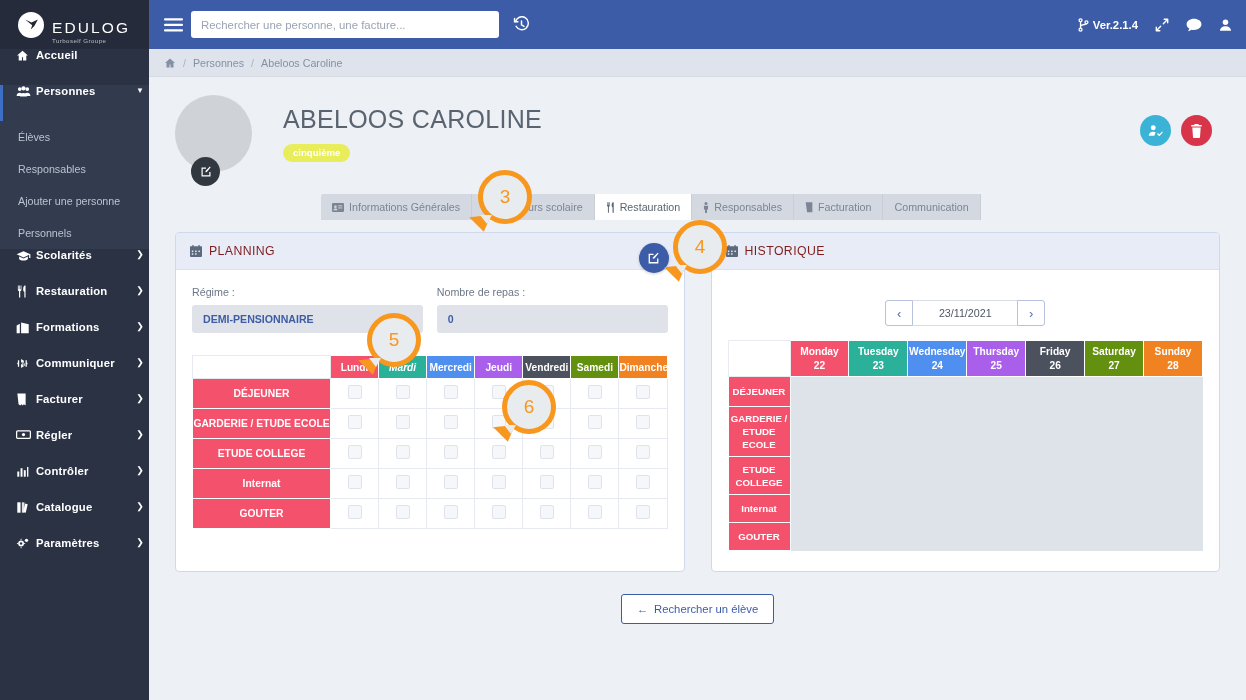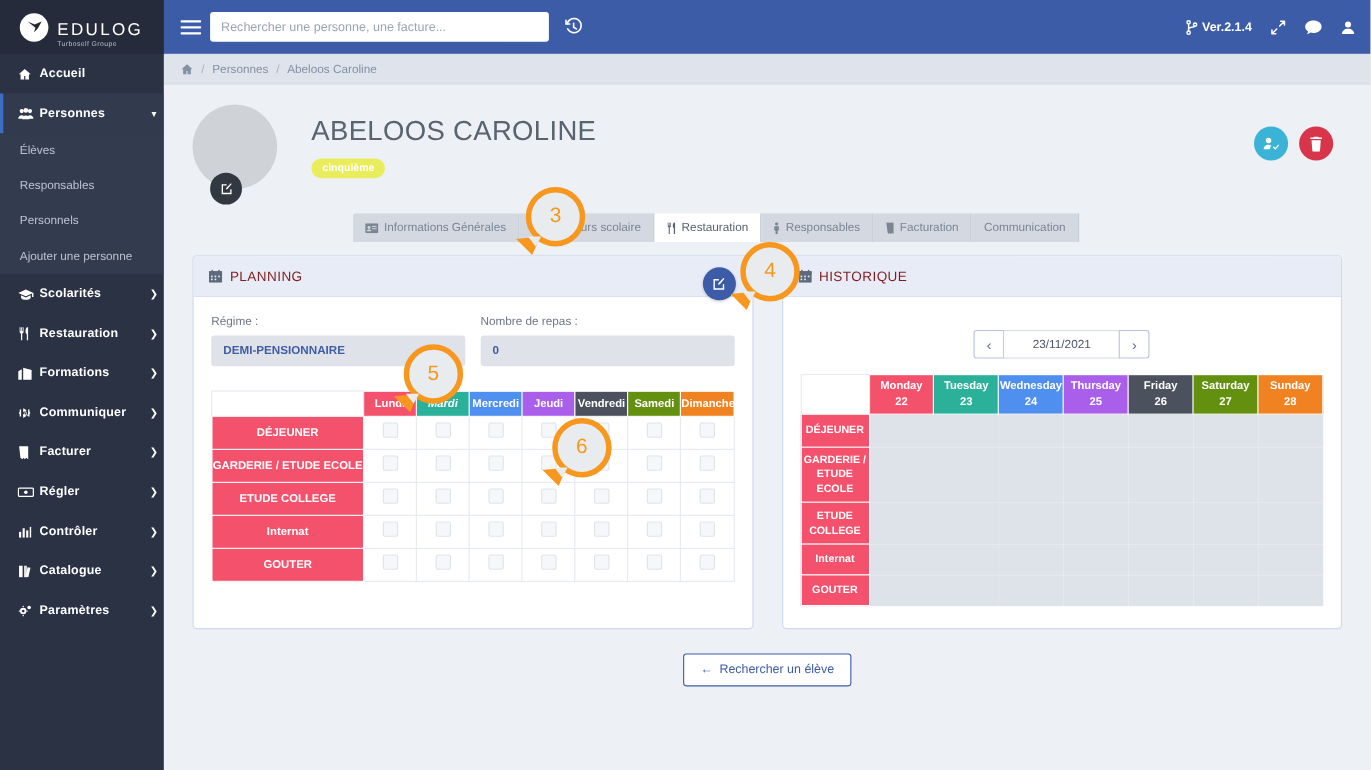--- a/index.html
+++ b/index.html
@@ -30,21 +30,21 @@
   .brand-text { margin-left: 8px; line-height: 1; }
   .brand-title {
     color: #fff; font-size: 15.5px; letter-spacing: 2.1px; font-weight: 400; margin-top: 15px;
   }
   .brand-sub {
     color: #b9bec9; font-size: 6.2px; letter-spacing: .4px; margin-top: 3px;
   }
 
   .nav { padding-top: 0; }
   .nav-item {
-    display: flex; align-items: center; height: 36px;
+    display: flex; align-items: flex-start; height: 36px;
     padding-left: 16px; color: #fff; font-size: 11.5px;
     cursor: pointer; position: relative;
   }
   .nav-item .nic {
     width: 20px; flex: 0 0 20px; display: flex; align-items: center;
     color: #ffffff; font-size: 12px;
   }
   .nav-item .nlabel { flex: 1; font-weight: 700; font-size: 11.3px; letter-spacing: .2px; }
   .nav-item .ncaret { width: 18px; color: #fff; font-size: 9px; text-align: center; }
   .nav-item.active { background: #323a4e; border-left: 3px solid #3c6fc4; padding-left: 13px; }
@@ -299,24 +299,24 @@
       </div>
 
       <div class="submenu">
         <div class="sub-item">
           <span>Élèves</span>
         </div>
         <div class="sub-item">
           <span>Responsables</span>
         </div>
         <div class="sub-item">
+          <span>Ajouter une personne</span>
+        </div>
+        <div class="sub-item">
           <span>Personnels</span>
-        </div>
-        <div class="sub-item">
-          <span>Ajouter une personne</span>
         </div>
       </div>
 
       <div class="nav-item">
         <span class="nic">
           <svg width="15" height="13" viewBox="0 0 24 20" fill="#fff">
               <path d="M12 3L1 8l11 5 9-4.1V14h2V8z"></path>
               <path d="M5 11.5V15c0 1.7 3.1 3 7 3s7-1.3 7-3v-3.5l-7 3.2z"></path>
             </svg>
         </span>

